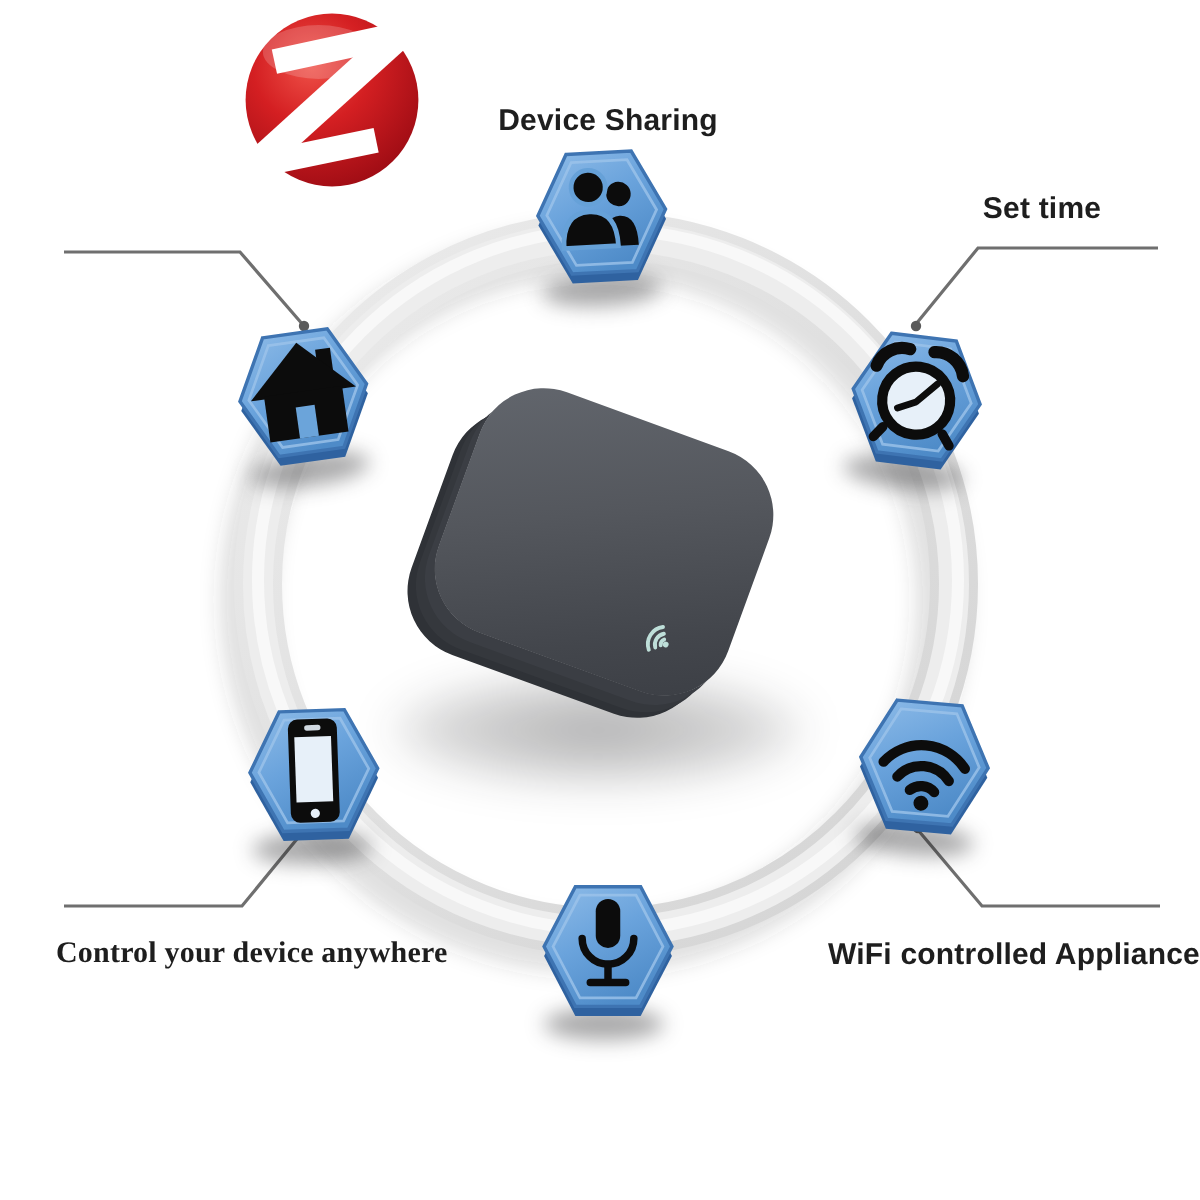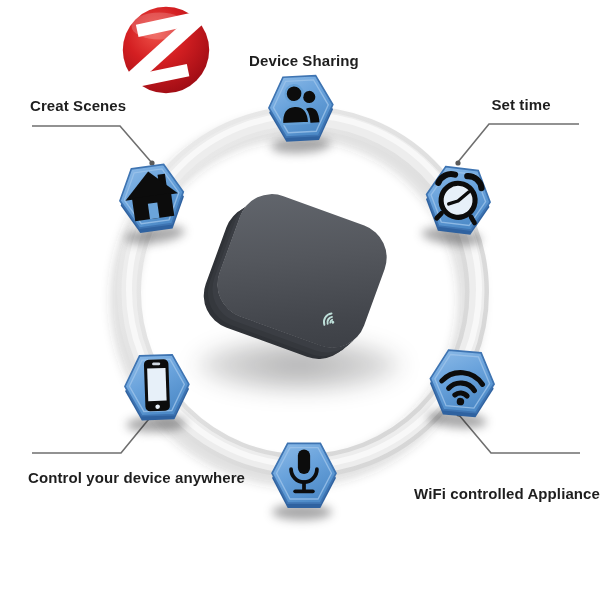--- a/index.html
+++ b/index.html
@@ -53,22 +53,22 @@
 
   
   .label{
     position:absolute;z-index:6;color:#1e1e1e;font-weight:bold;
     font-size:15px;line-height:17px;white-space:nowrap;letter-spacing:.1px;
   }
   .label-center{transform:translateX(-50%);}
   .lbl-device-sharing{left:304px;top:52px;}
   .lbl-creat-scenes{left:30px;top:97px;}
   .lbl-set-time{left:521px;top:96px;text-align:center;}
-  .lbl-control{left:28px;top:469px;}
-  .lbl-wifi-appliance{left:414px;top:485px;}
+  .lbl-control{left:28px;top:469px;font-family:Liberation Serif, serif;}
+  .lbl-wifi-appliance{left:414px;top:469px;}
   .lbl-voice{left:321px;top:529px;}
 </style>
 </head>
 <body>
 
 <div class="stage">
 
   <svg id="bg-layer" width="600" height="600" viewBox="0 0 600 600">
     <defs>
       <linearGradient id="ringGrad" x1="0" y1="0" x2="1" y2="1">
@@ -232,18 +232,17 @@
       <g>
         <rect x="41" y="15" width="18" height="36" rx="9" fill="#0c0c0c"></rect>
         <path d="M31,44 a19,19 0 0 0 38,0" fill="none" stroke="#0c0c0c" stroke-width="5.5" stroke-linecap="round"></path>
         <path d="M50,63 L50,74" stroke="#0c0c0c" stroke-width="5.5" stroke-linecap="round"></path>
         <path d="M37,76.5 L63,76.5" stroke="#0c0c0c" stroke-width="5.5" stroke-linecap="round"></path>
       </g>
     </svg>
   </div>
 
   <div class="label label-center lbl-device-sharing">Device Sharing</div>
-  <div class="label lbl-creat-scenes">Creat Scenes</div>
   <div class="label label-center lbl-set-time">Set time</div>
   <div class="label lbl-control">Control your device anywhere</div>
   <div class="label lbl-wifi-appliance">WiFi controlled Appliance</div>
 
 </div>
 
 </body></html>

